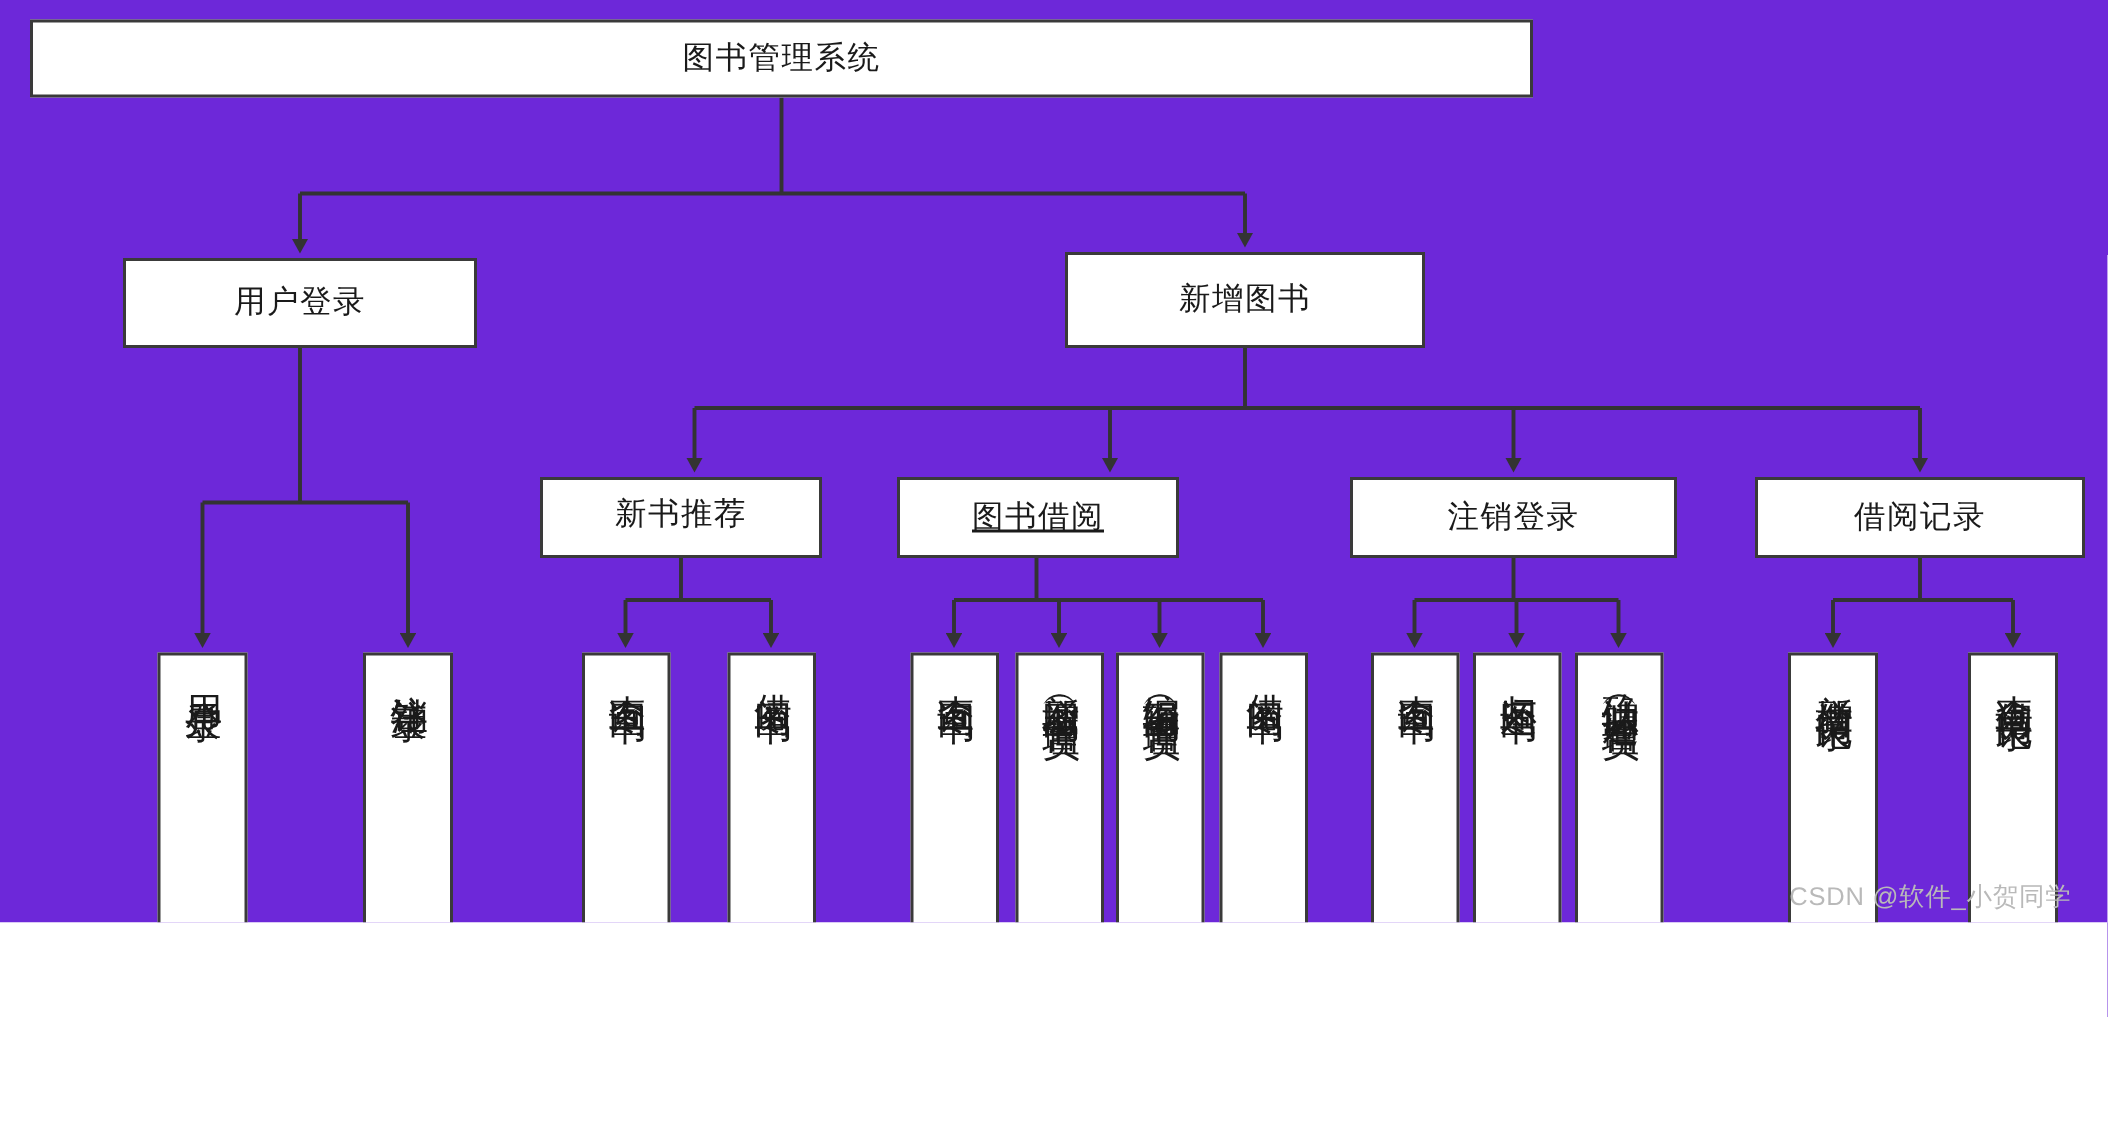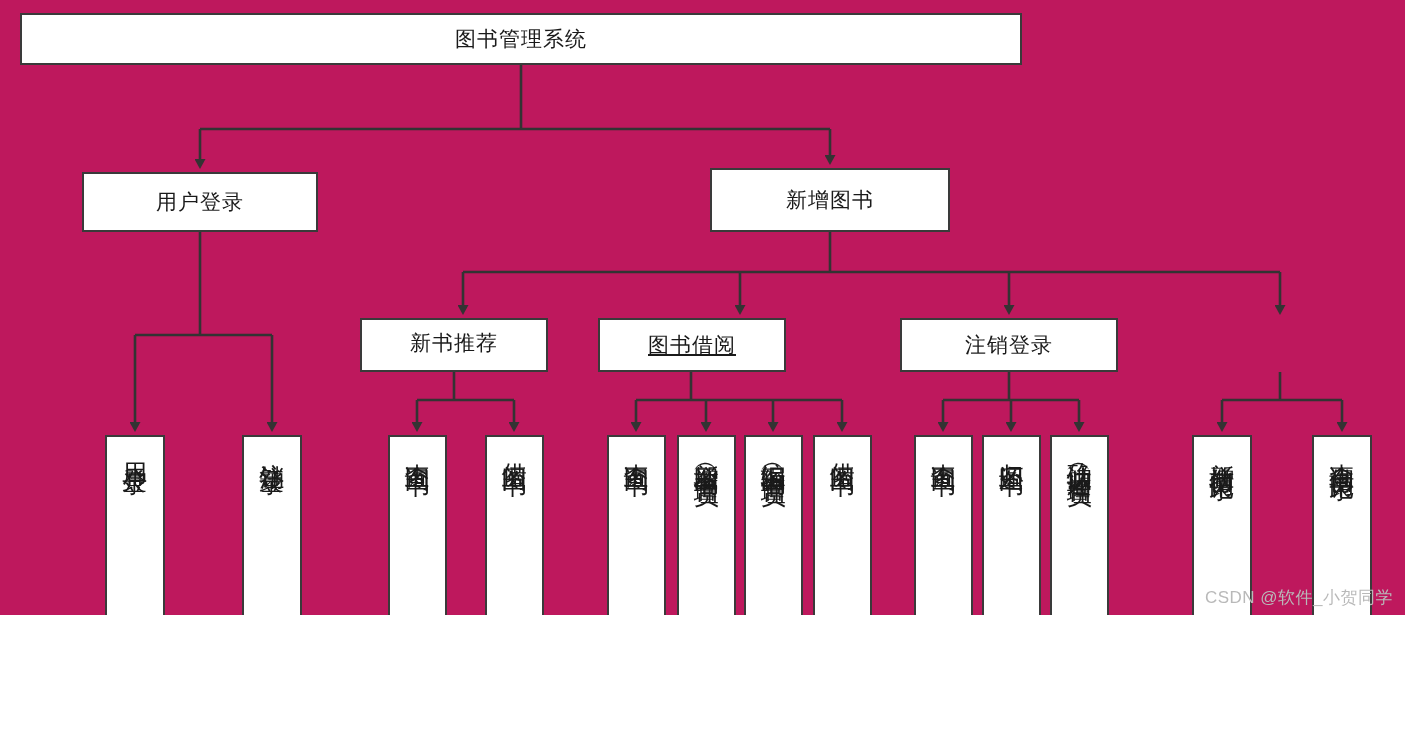--- a/index.html
+++ b/index.html
@@ -8,21 +8,21 @@
     padding: 0;
     background: #ffffff;
   }
   body {
     font-family: "Liberation Sans", "DejaVu Sans", sans-serif;
   }
   #canvas {
     position: relative;
     width: 1405px;
     height: 615px;
-    background: #be185d;
+    background: #6d28d9;
     overflow: hidden;
   }
   #edges {
     position: absolute;
     left: 0;
     top: 0;
     width: 1405px;
     height: 747px;
     pointer-events: none;
   }
@@ -63,21 +63,21 @@
     writing-mode: vertical-rl;
     text-orientation: upright;
     font-size: 25px;
     line-height: 1.06;
     letter-spacing: 3px;
     max-height: 288px;
     text-align: left;
   }
   .watermark {
     position: absolute;
-    right: 12px;
+    right: 24px;
     bottom: 6px;
     font-size: 17px;
     color: #b9b9b9;
     letter-spacing: 0.5px;
     white-space: nowrap;
     z-index: 6;
   }
 </style>
 </head>
 <body>
@@ -155,20 +155,23 @@
   </div>
 
   <div class="node h" style="left:598px; top:318px; width:188px; height:54px;text-decoration:underline;">
     <span class="lbl">图书借阅</span>
   </div>
 
   <div class="node h" style="left:900px; top:318px; width:218px; height:54px;">
     <span class="lbl">注销登录</span>
   </div>
 
+  <div class="node h" style="left:1170px; top:318px; width:220px; height:54px;">
+    <span class="lbl">借阅记录</span>
+  </div>
 
   <div class="node v" style="left:105px; top:435px; width:60px; height:300px;">
     <span class="lbl">用户登录</span>
   </div>
 
   <div class="node v" style="left:242px; top:435px; width:60px; height:300px;">
     <span class="lbl">注销登录</span>
   </div>
 
   <div class="node v" style="left:388px; top:435px; width:59px; height:300px;">

